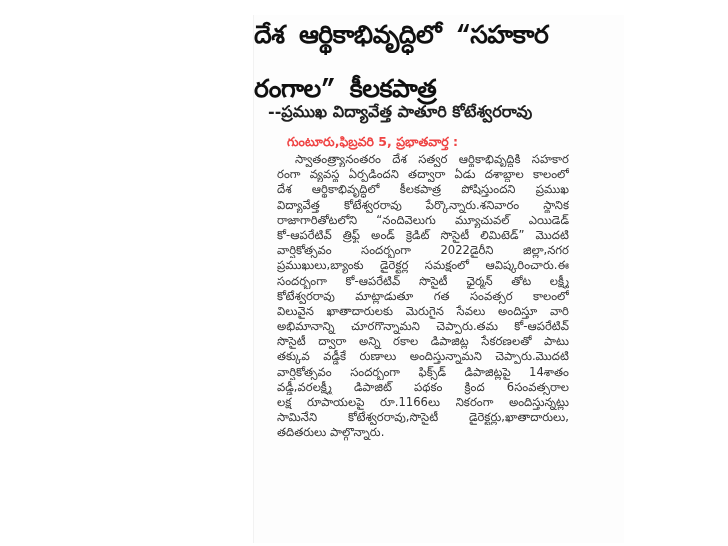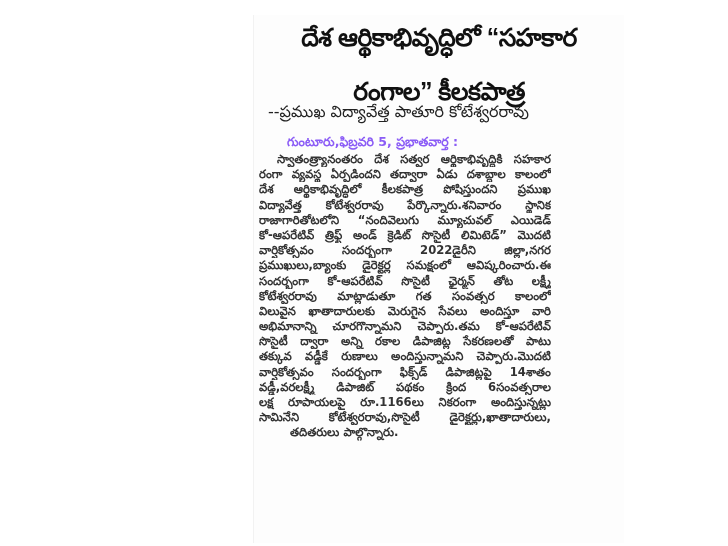--- a/index.html
+++ b/index.html
@@ -3,43 +3,43 @@
 <meta charset="utf-8">
 <style>
   html, body { margin: 0; padding: 0; background: #ffffff; }
   body { width: 728px; height: 546px; position: relative; overflow: hidden; font-family: "DejaVu Sans", sans-serif; color: #1a1a1a; }
   .clip {
     position: absolute; left: 253px; top: 15px; width: 370px; height: 528px;
     background: #fdfdfd;
     border-left: 1px solid #f2f2f2;
   }
   .headline {
-    position: absolute; left: 0; width: 370px; text-align: center;
-    font-family: Liberation Sans, sans-serif; font-weight: bold; color: #111;
+    position: absolute; left: 0; width: 370px; text-align: left;
+    font-family: Liberation Mono, monospace; font-weight: bold; color: #111;
     letter-spacing: -0.5px;
   }
   .h1 { top: 5px; font-size: 25px; line-height: 34px; }
   .h2 { top: 47px; font-size: 25px; line-height: 34px; margin-top: 12px; }
   .byline {
     position: absolute; left: 14px; top: 86px; width: 350px;
-    font-size: 16px; line-height: 22px; color: #222; white-space: nowrap;
+    font-size: 16px; line-height: 22px; color: #222; white-space: nowrap; font-weight: bold;
   }
   .dateline {
     position: absolute; left: 33px; top: 119px;
-    font-size: 12.5px; font-weight: bold; color: #8b5cf6; white-space: nowrap;
+    font-size: 12.5px; font-weight: bold; color: #ef4444; white-space: nowrap;
   }
   .body {
-    position: absolute; left: 5px; top: 137px; width: 292px; font-weight: bold;
+    position: absolute; left: 23px; top: 137px; width: 292px;
   }
   .line {
     height: 15.2px; line-height: 15.2px; font-size: 11.6px; color: #333;
     white-space: nowrap; text-align: justify; text-align-last: justify; overflow: hidden;
   }
   .line.indent { padding-left: 18px; }
-  .line.last { text-align-last: left; margin-left: 31px; }
+  .line.last { text-align-last: left; }
 </style>
 </head>
 <body>
 
 <div class="clip">
   <div class="headline h1">దేశ ఆర్థికాభివృద్ధిలో “సహకార</div>
   <div class="headline h2">రంగాల” కీలకపాత్ర</div>
   <div class="byline">--ప్రముఖ విద్యావేత్త పాతూరి కోటేశ్వరరావు</div>
   <div class="dateline">గుంటూరు,ఫిబ్రవరి 5, ప్రభాతవార్త :</div>
   <div class="body">

